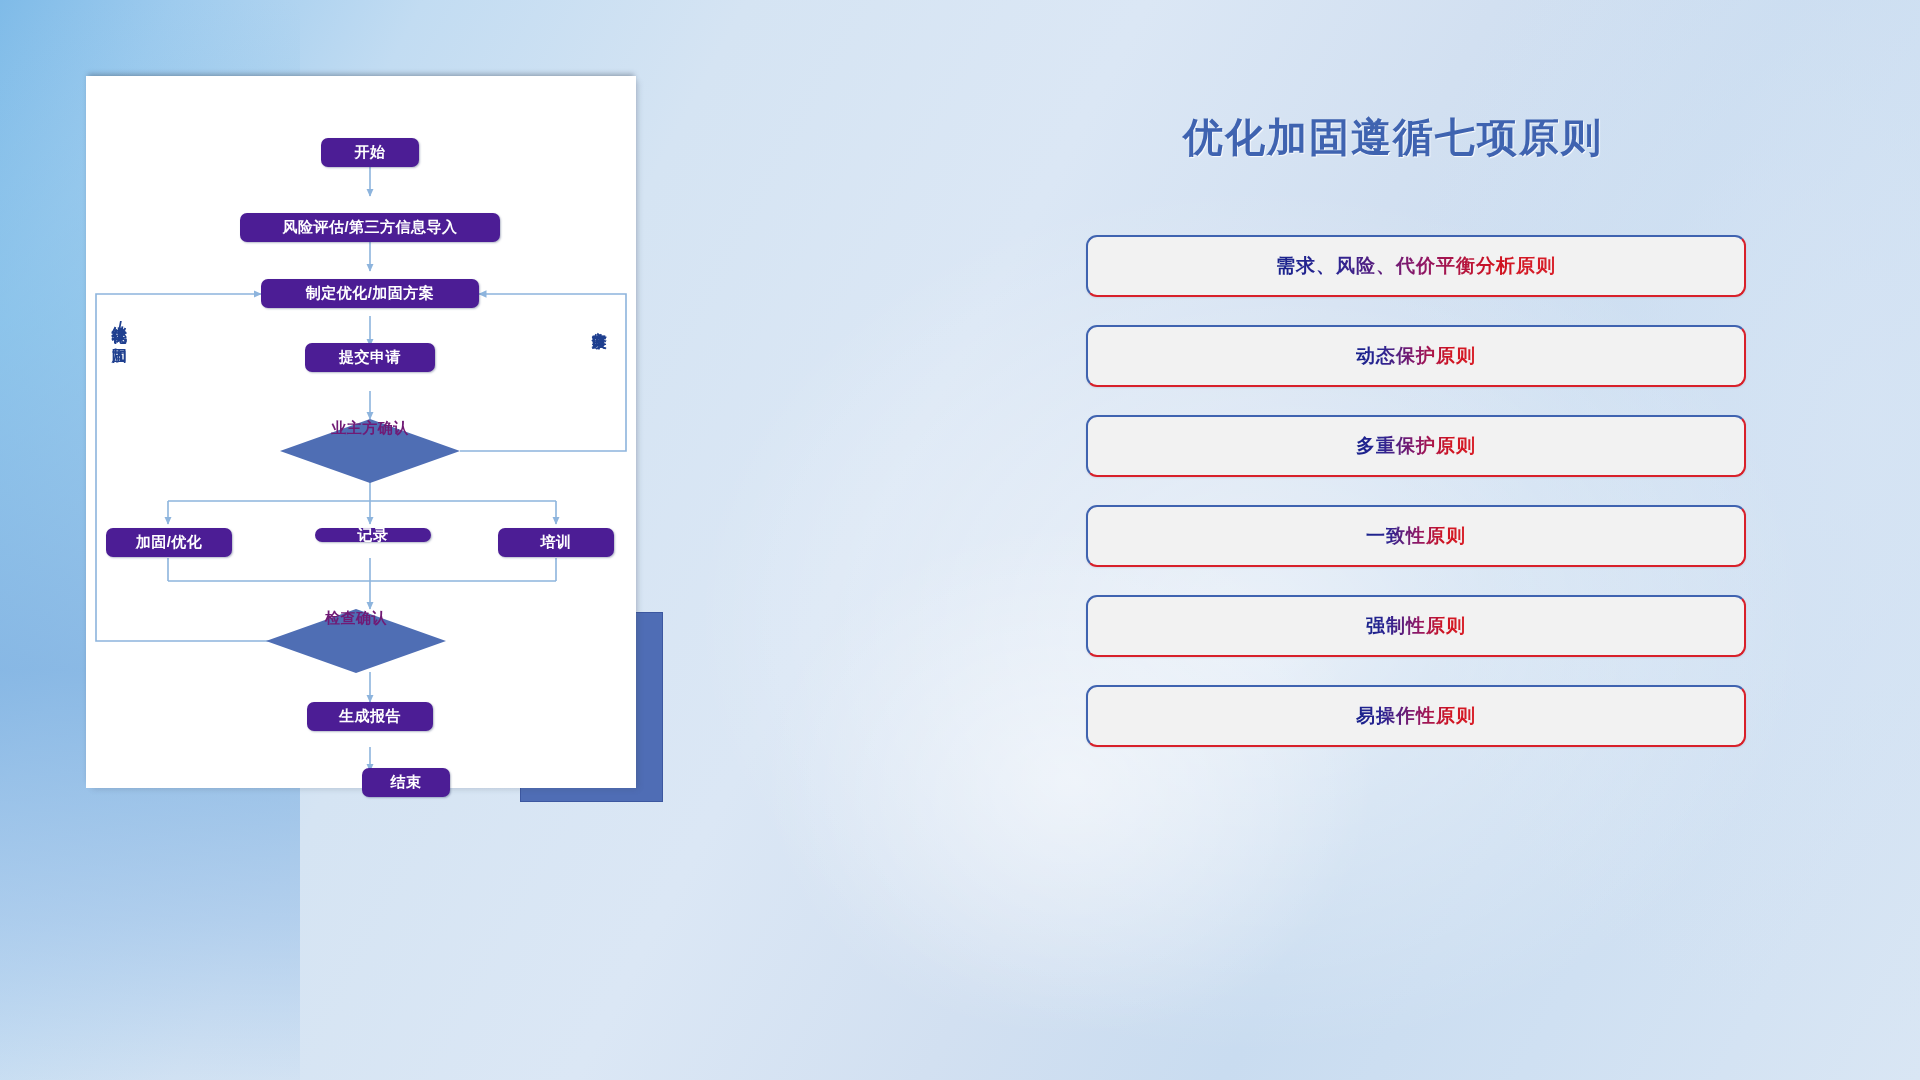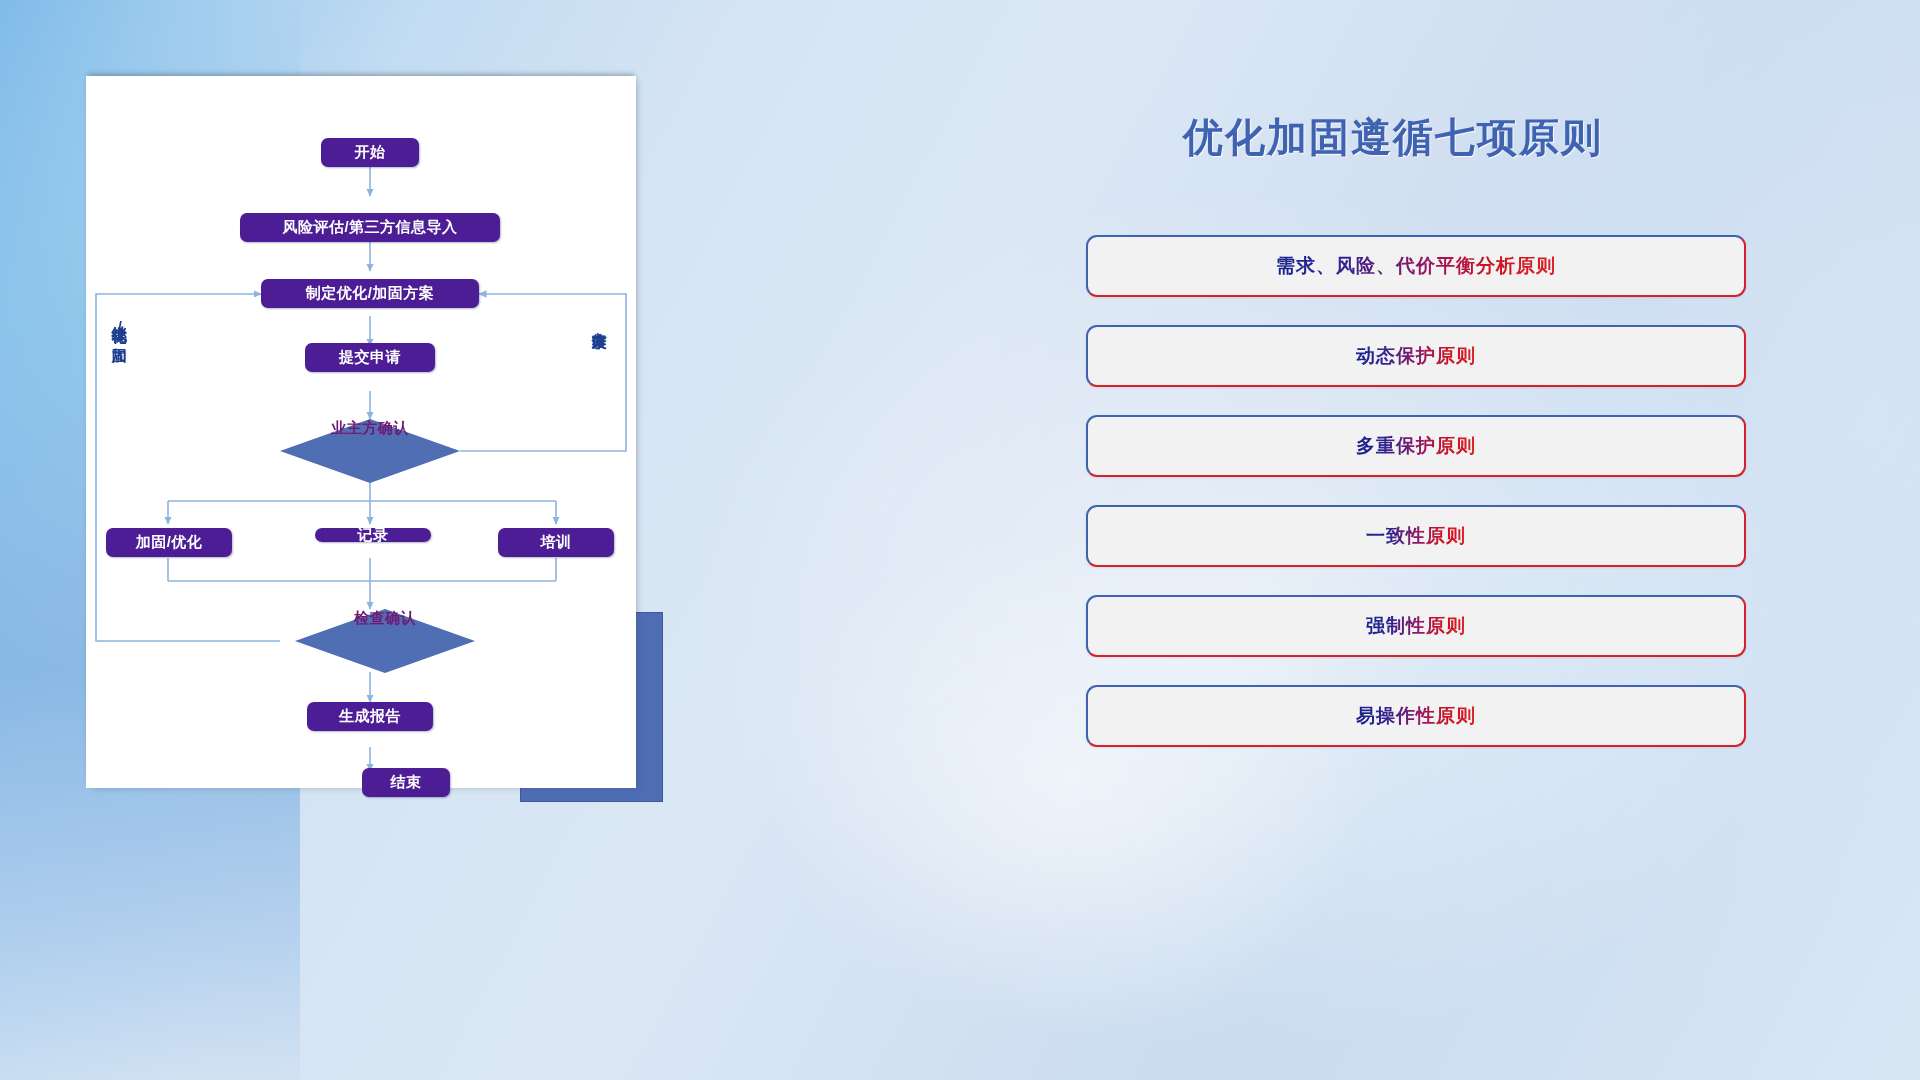--- a/index.html
+++ b/index.html
@@ -193,21 +193,21 @@
     </div>
 
     <div class="node" style="left:213px; top:452px; width:116px; height:14px;margin-left:16px;">
       <span>记录</span>
     </div>
 
     <div class="node" style="left:412px; top:452px; width:116px; height:29px;">
       <span>培训</span>
     </div>
 
-    <div class="diamond-wrap" style="left:209px; top:533px; width:180px; height:64px;">
+    <div class="diamond-wrap" style="left:180px; top:533px; width:180px; height:64px;">
       <svg width="180" height="64" viewBox="0 0 180 64">
         <polygon points="90,0 180,32 90,64 0,32" fill="#4f6eb4"></polygon>
       </svg>
       <div class="diamond-label">
         <span>检查确认</span>
       </div>
     </div>
 
     <div class="node" style="left:221px; top:626px; width:126px; height:29px;">
       <span>生成报告</span>

